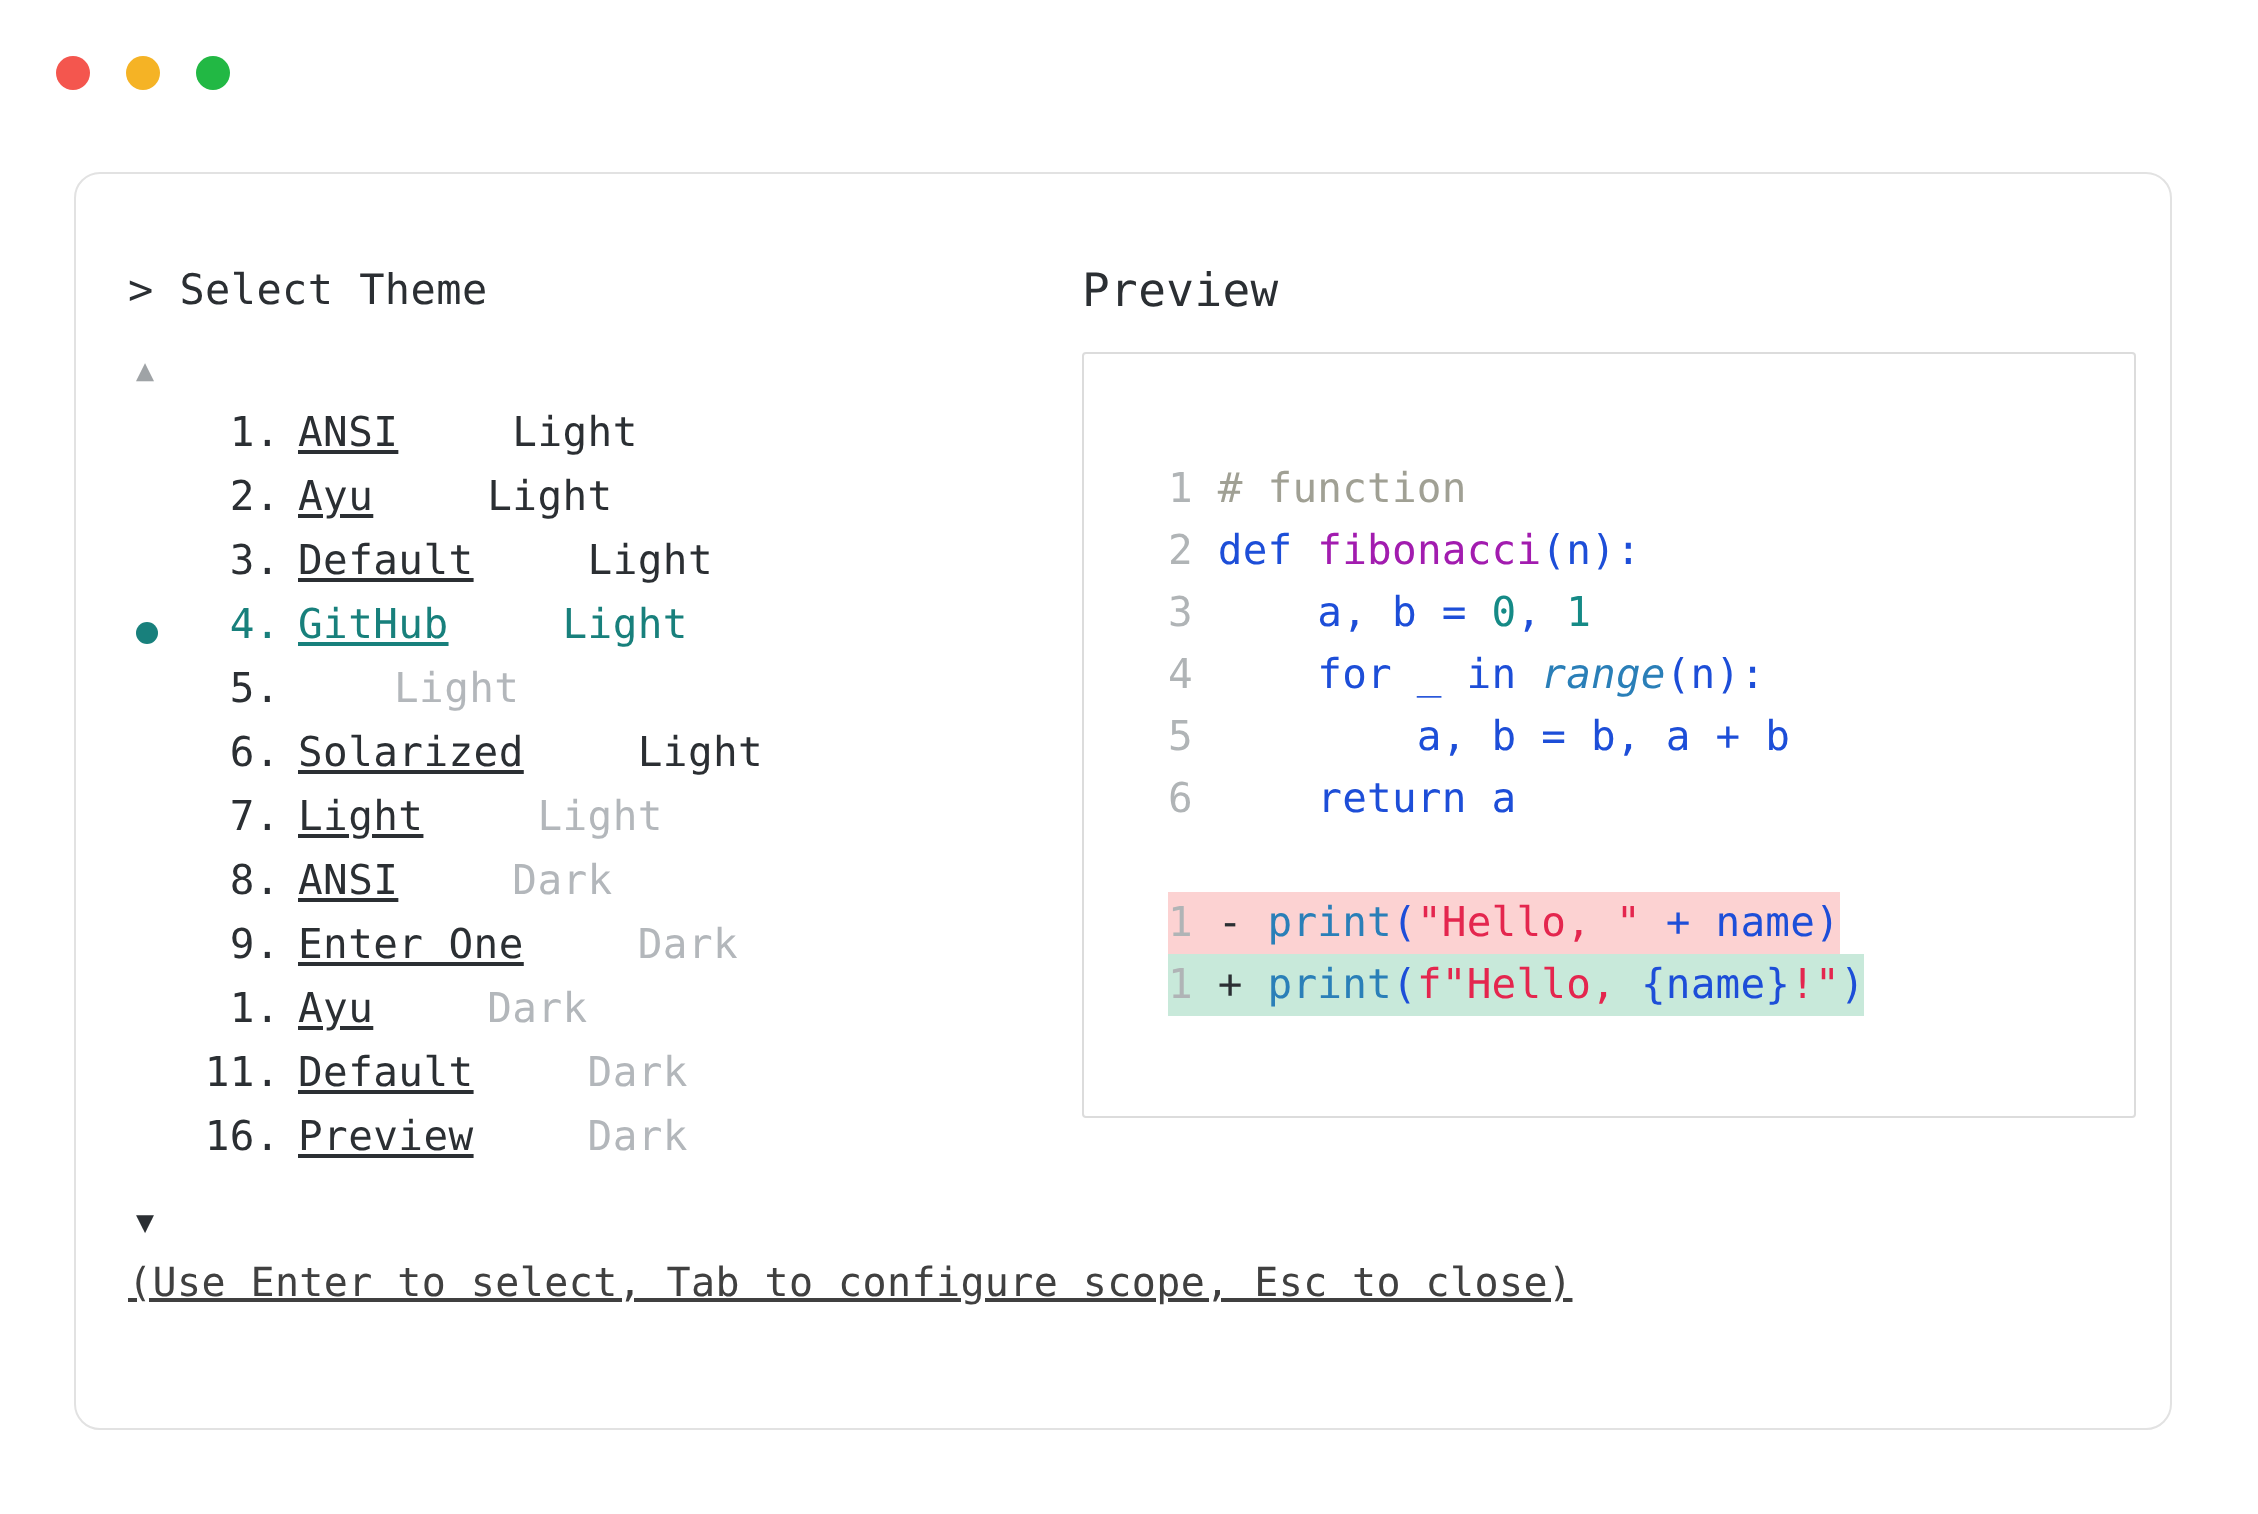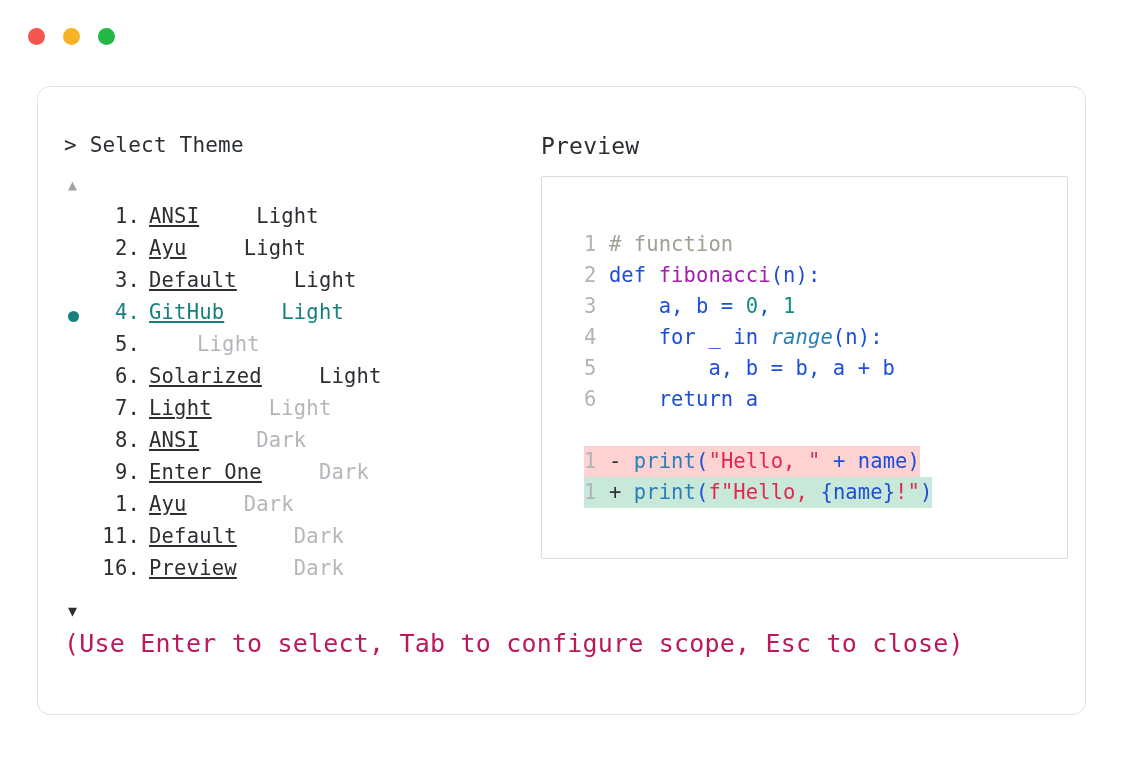--- a/index.html
+++ b/index.html
@@ -149,24 +149,25 @@
   .tok-builtin { color: #2a7fb8; font-style: italic; }
   .tok-str     { color: #e4264e; }
   .tok-print   { color: #2a7fb8; }
   .tok-marker  { color: #2b2f33; }
 
   
   .hint {
     position: absolute;
     left: 26px;
     top: 542px;
-    font-size: 25px;
-    color: #be185d;
-    letter-spacing: 0.2px;
-    white-space: pre;
+    font-size: 20px;
+    color: #404040;
+    letter-spacing: 0.2px;
+    white-space: pre;
+    text-decoration: underline;
   }
 </style>
 </head>
 <body>
 
 <div class="titlebar">
   <span class="dot dot-red"></span>
   <span class="dot dot-yellow"></span>
   <span class="dot dot-green"></span>
 </div>

